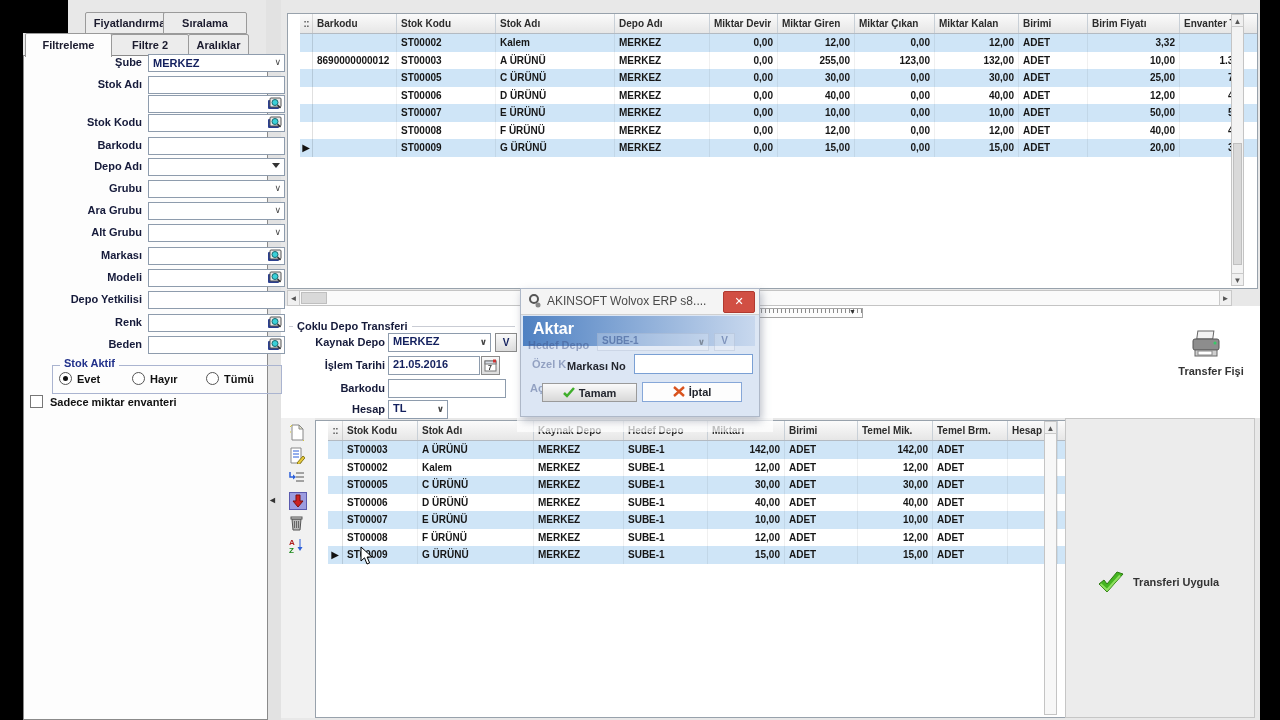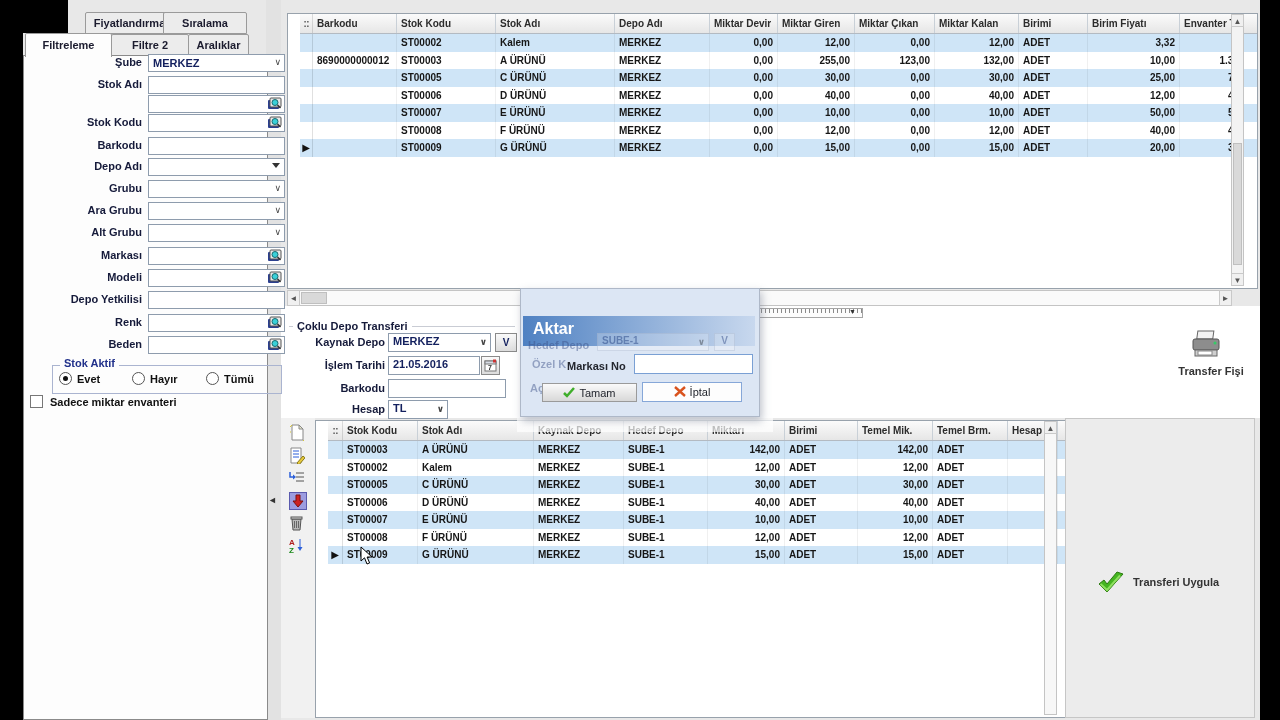--- a/index.html
+++ b/index.html
@@ -60,21 +60,21 @@
   .dlg-close{position:absolute;right:4px;top:2px;width:30px;height:20px;background:#d14f43;border:1px solid #b03a30;
              color:#fff;font-size:11px;font-weight:bold;text-align:center;line-height:19px;border-radius:2px;}
   .dlg-band{position:absolute;left:2px;top:27px;width:232px;height:30px;background:linear-gradient(90deg,#4f81c2,#c8d8ee);}
   .dlg-band span{position:absolute;left:10px;top:4px;font-size:16px;font-weight:bold;color:#fff;}
   .ghost{opacity:.45;}
   .glabel{position:absolute;font-size:11px;font-weight:bold;color:#3a4f86;}
   .gcombo{position:absolute;background:rgba(255,255,255,.5);border:1px solid #b9c4d6;box-sizing:border-box;font-size:10px;font-weight:bold;color:#3a4f86;padding:1px 4px;}
   .dlg-label{position:absolute;font-size:11px;font-weight:bold;color:#23262e;}
   .dlg-input{position:absolute;background:#fff;border:1px solid #7aa0d4;box-sizing:border-box;font-size:11px;color:#222;padding:1px 3px;
              font-family:"Liberation Sans",sans-serif;}
-  .btn{position:absolute;box-sizing:border-box;text-align:center;font-size:11px;font-weight:normal;color:#23262e;}
+  .btn{position:absolute;box-sizing:border-box;text-align:center;font-size:11px;font-weight:bold;color:#23262e;}
   .btn-ok{background:linear-gradient(#fafafa,#d8d8d8);border:1px solid #9a9a9a;}
   .btn-cancel{background:#fdfdfd;border:1px solid #86a7d8;}
   .ruler{position:absolute;left:756px;top:308px;width:107px;height:10px;background:#fcfcfc;border:1px solid #a5a5a5;box-sizing:border-box;z-index:9;
          background-image:repeating-linear-gradient(90deg,#8a8a8a 0 1px,transparent 1px 4px);background-size:100% 4px;background-repeat:no-repeat;}
   .ruler .rv{position:absolute;right:6px;top:-1px;font-size:7px;color:#333;}
   .wash{position:absolute;left:517px;top:412px;width:256px;height:20px;background:rgba(255,255,255,.7);z-index:9;}
   
   .gray-panel{position:absolute;left:1065px;top:418px;width:190px;height:300px;background:#ececec;border:1px solid #c6c6c6;box-sizing:border-box;}
   .act-btn{position:absolute;cursor:default;}
   .act-label{font-size:11px;font-weight:bold;color:#333;}
@@ -369,20 +369,28 @@
     <svg width="28" height="26" viewBox="0 0 28 26" style="position:absolute;left:7px;top:6px">
       <path d="M2 13 L10 21 L26 3 L20 1 L10 13 L7 9 z" fill="#45b520" stroke="#2d7a12"></path>
       <path d="M3.5 13 L10 19 L23 4.5" fill="none" stroke="#8fe060" stroke-width="2"></path>
     </svg>
     <div class="act-label" style="position:absolute;left:43px;top:11px">Transferi Uygula</div>
   </div>
 
   <div class="wash"></div>
 
   <div class="dlg">
+    <div class="dlg-title">
+      <svg width="15" height="15" viewBox="0 0 15 15" style="position:absolute;left:7px;top:5px">
+        <circle cx="6" cy="5" r="4" fill="none" stroke="#555" stroke-width="2"></circle>
+        <circle cx="10" cy="11" r="2.5" fill="#888"></circle>
+      </svg>
+      <span class="dlg-title-text">AKINSOFT Wolvox ERP s8....</span>
+      <div class="dlg-close">✕</div>
+    </div>
     <div class="dlg-band">
       <span>Aktar</span>
     </div>
 
     <div class="ghost glabel" style="left:7px;top:50px">Hedef Depo</div>
     <div class="ghost gcombo" style="left:76px;top:44px;width:112px;height:18px">
       <span>SUBE-1</span>
       <span class="chev" style="top:3px">∨</span>
     </div>
     <div class="ghost gcombo" style="left:193px;top:44px;width:21px;height:18px;text-align:center">V</div>

